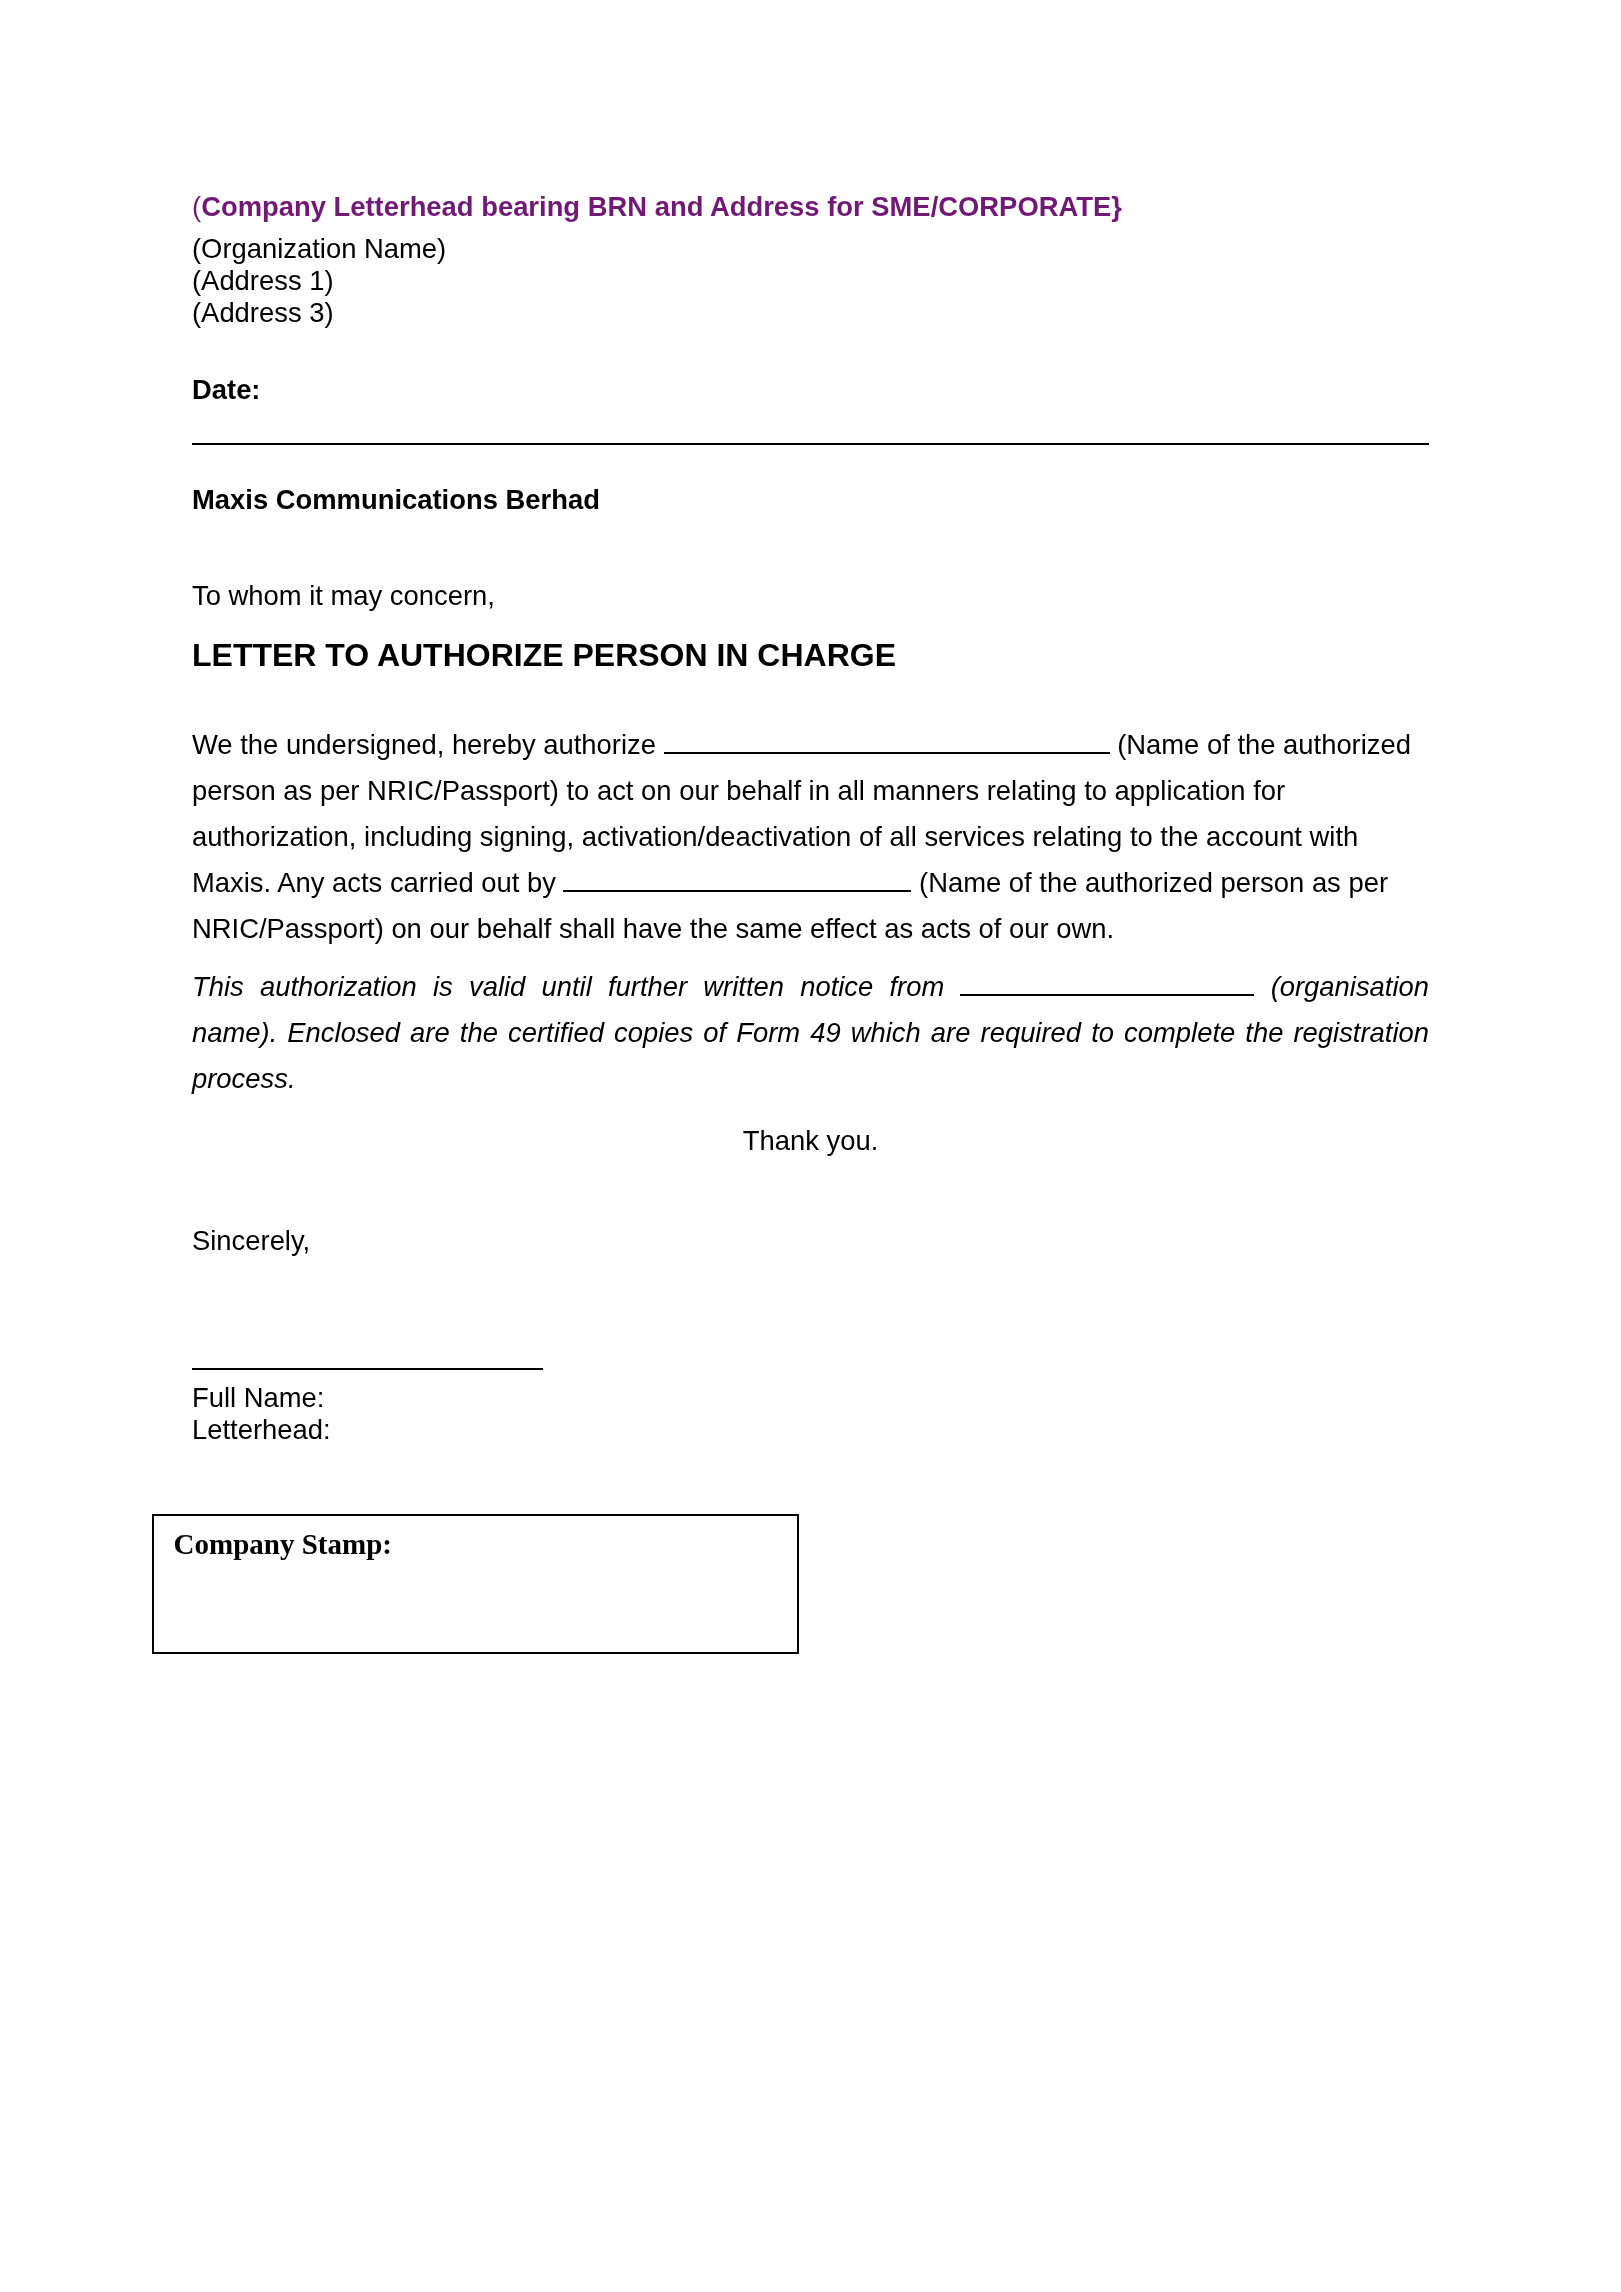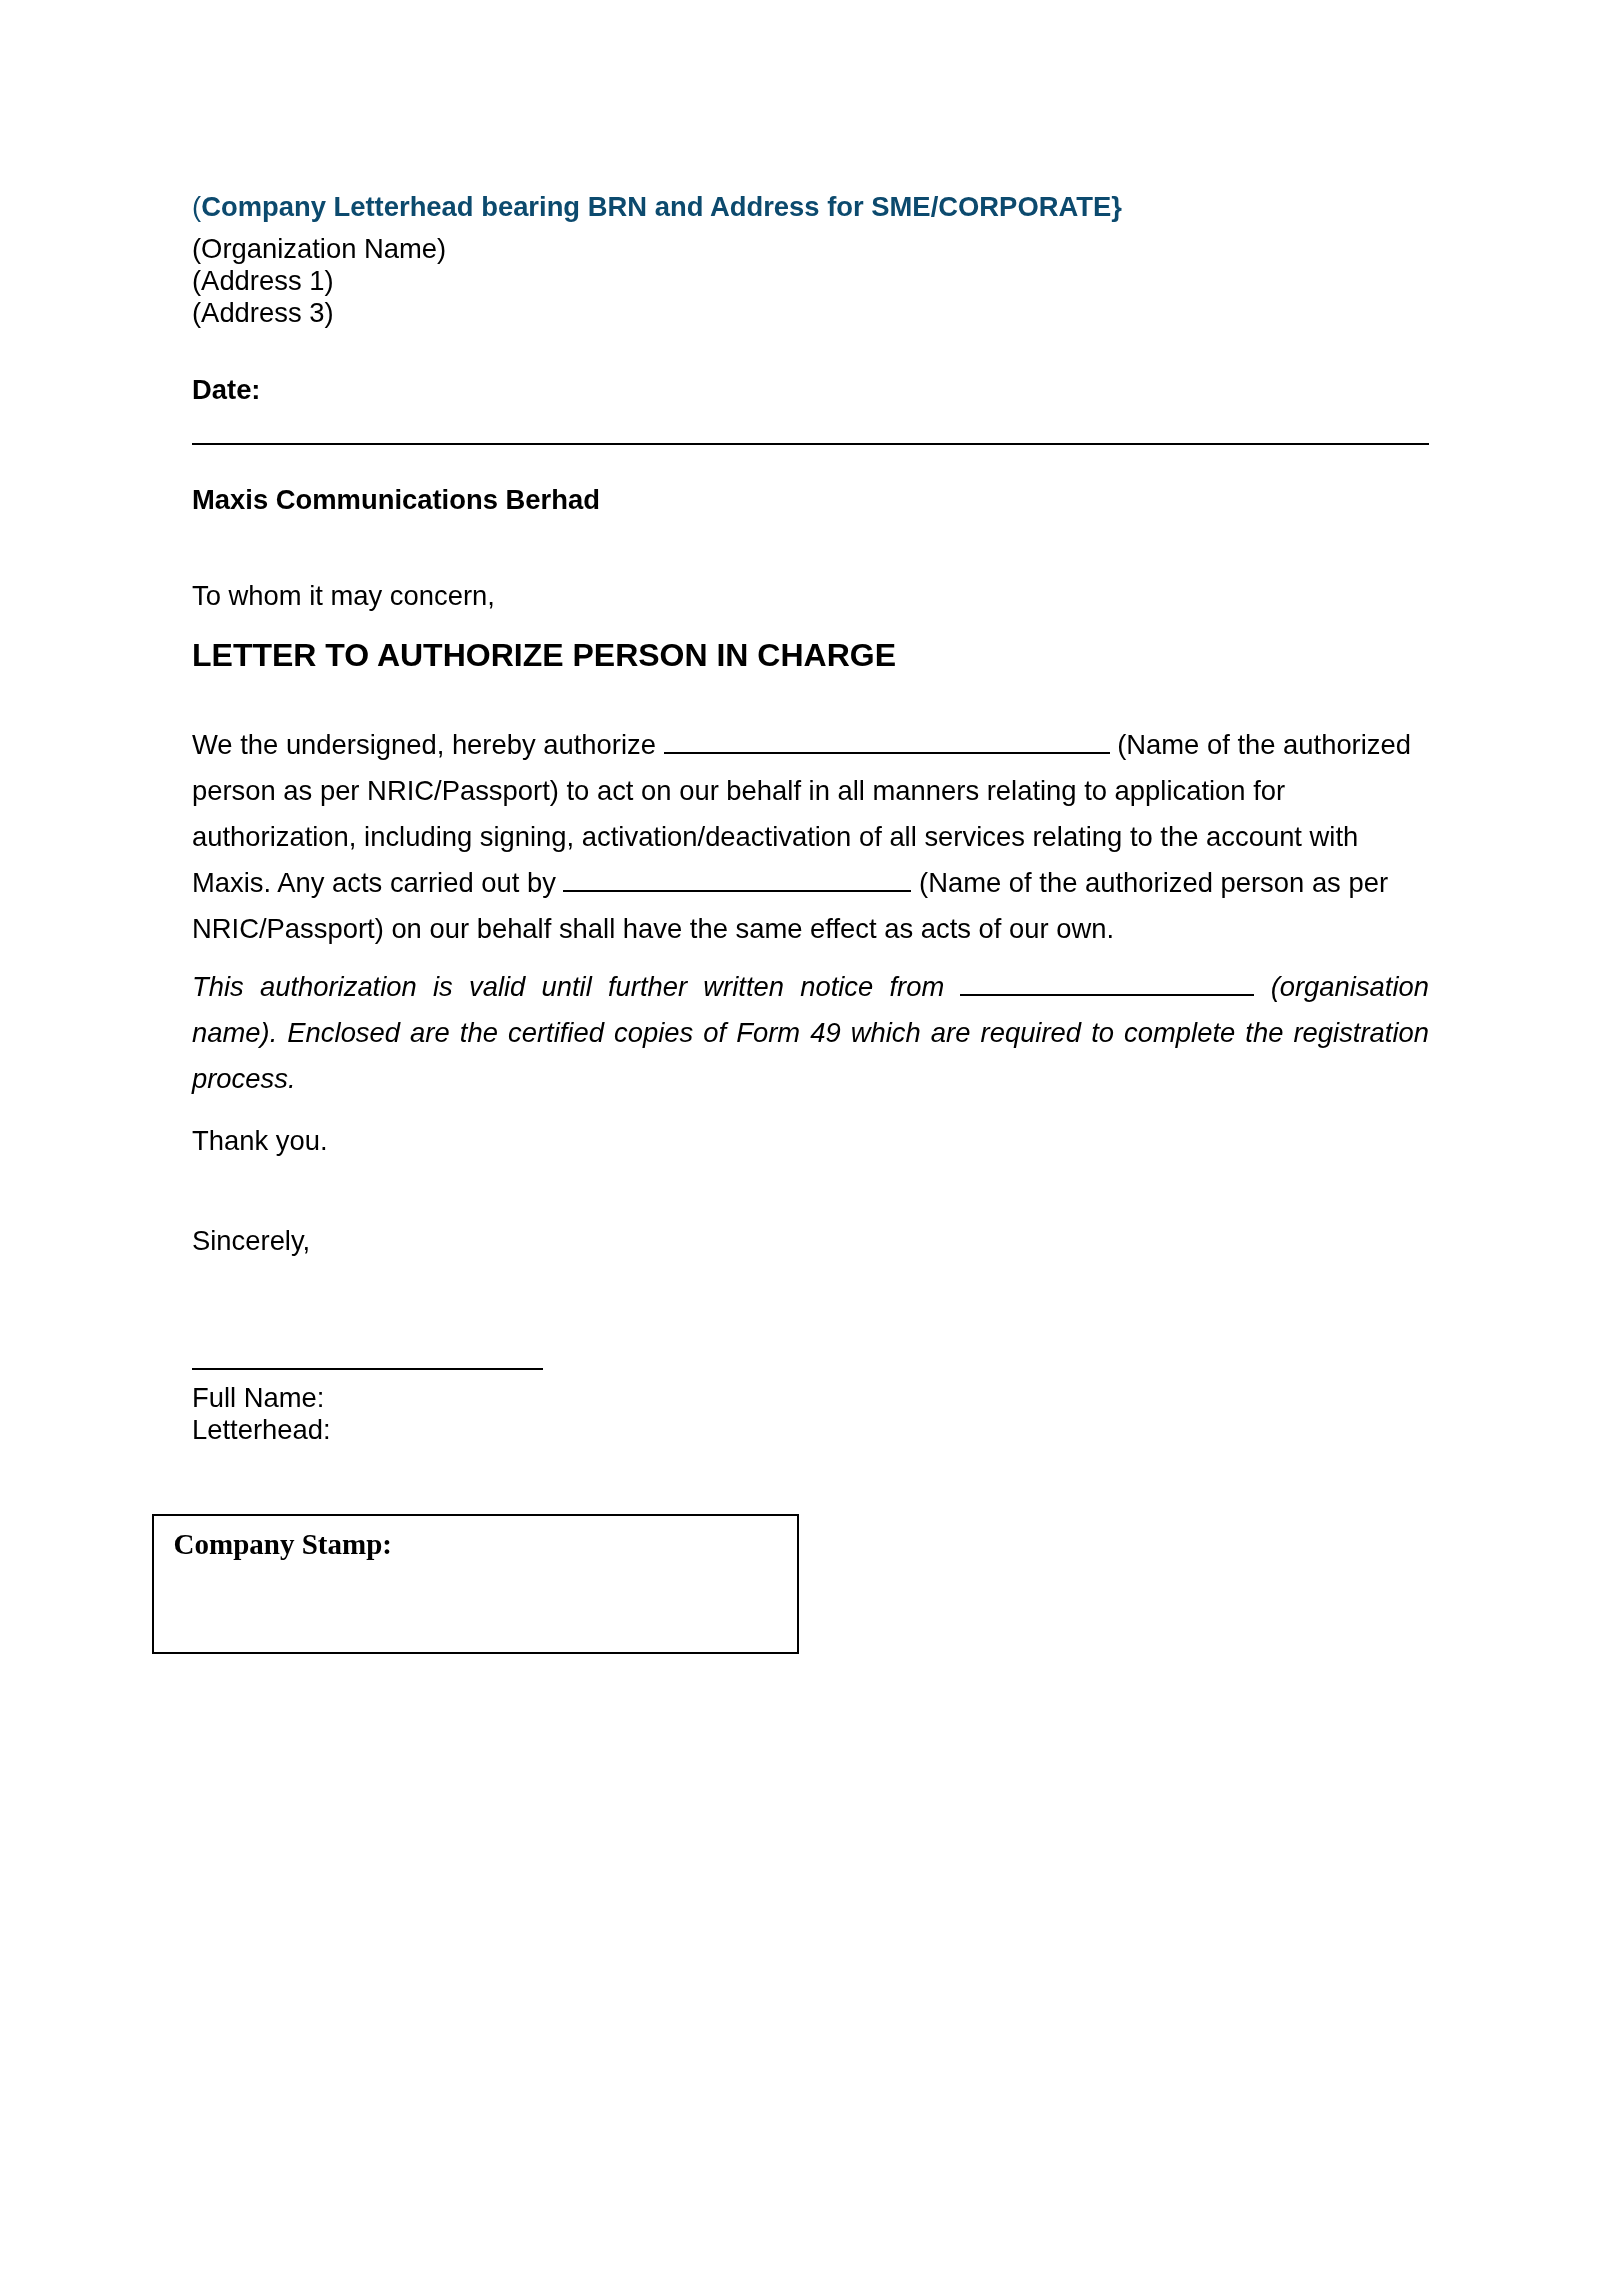--- a/index.html
+++ b/index.html
@@ -19,21 +19,21 @@
   }
   .content {
     position: absolute;
     left: 192px;
     right: 192px;
     top: 0;
   }
   .abs { position: absolute; left: 0; right: 0; }
 
   
-  .lh-line { top: 190px; line-height: 33px; color: #0c4a6e; white-space: nowrap; }
+  .lh-line { top: 190px; line-height: 33px; color: #701a75; white-space: nowrap; }
   .lh-paren { font-weight: 400; }
   .lh-bold  { font-weight: 700; }
   .addr-block { top: 233px; line-height: 32px; }
 
   .date-line { top: 374px; font-weight: bold; }
 
   .ruled-divider {
     top: 443px;
     border-top: 2.9px solid #000000;
     height: 0;
@@ -54,21 +54,21 @@
   .para-1 { top: 714px; text-align: left; margin-top: 8px; }
   .para-2 { top: 964px; text-align: justify; font-style: italic; }
 
   .blank {
     display: inline-block;
     border-bottom: 2px solid #000000;
     height: 0.9em;
     vertical-align: baseline;
   }
 
-  .thanks  { top: 1125px; }
+  .thanks  { top: 1125px; text-align: center; }
   .closing { top: 1225px; }
 
   .signature-line {
     top: 1368px;
     width: 351px;
     border-bottom: 2px solid #000000;
     height: 0;
   }
   .fullname-line    { top: 1382px; line-height: 32px; }
   .designation-line { top: 1414px; line-height: 32px; }

